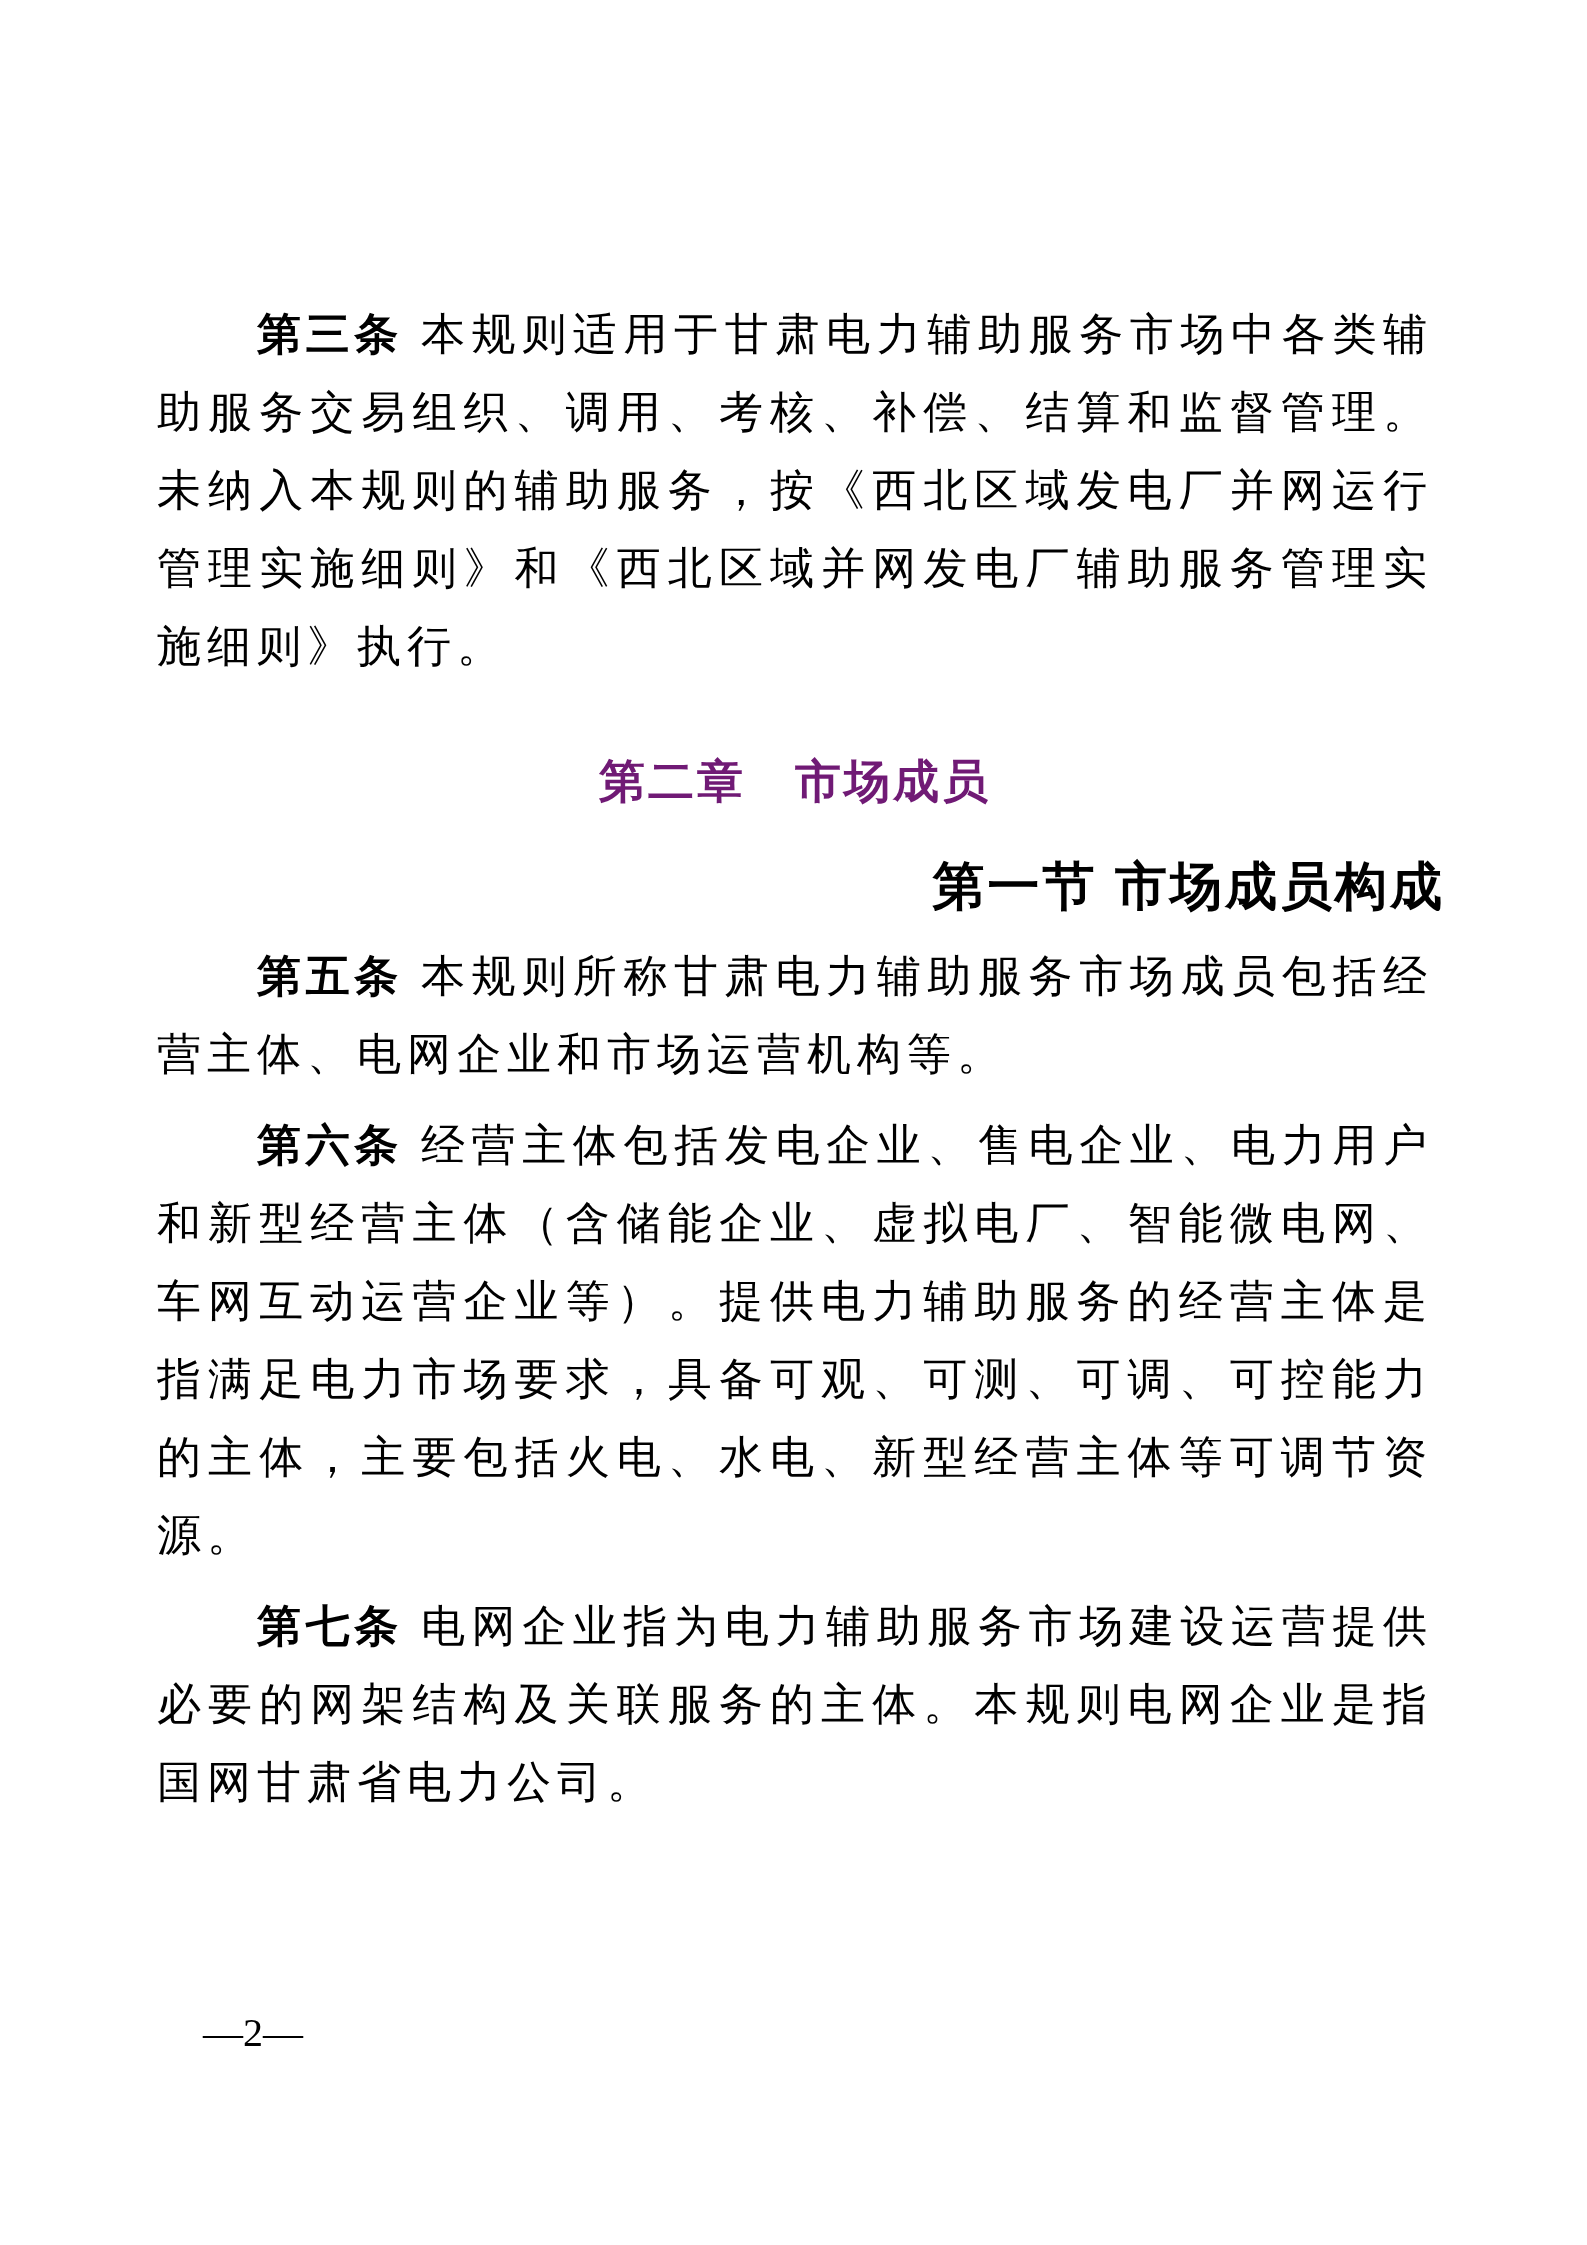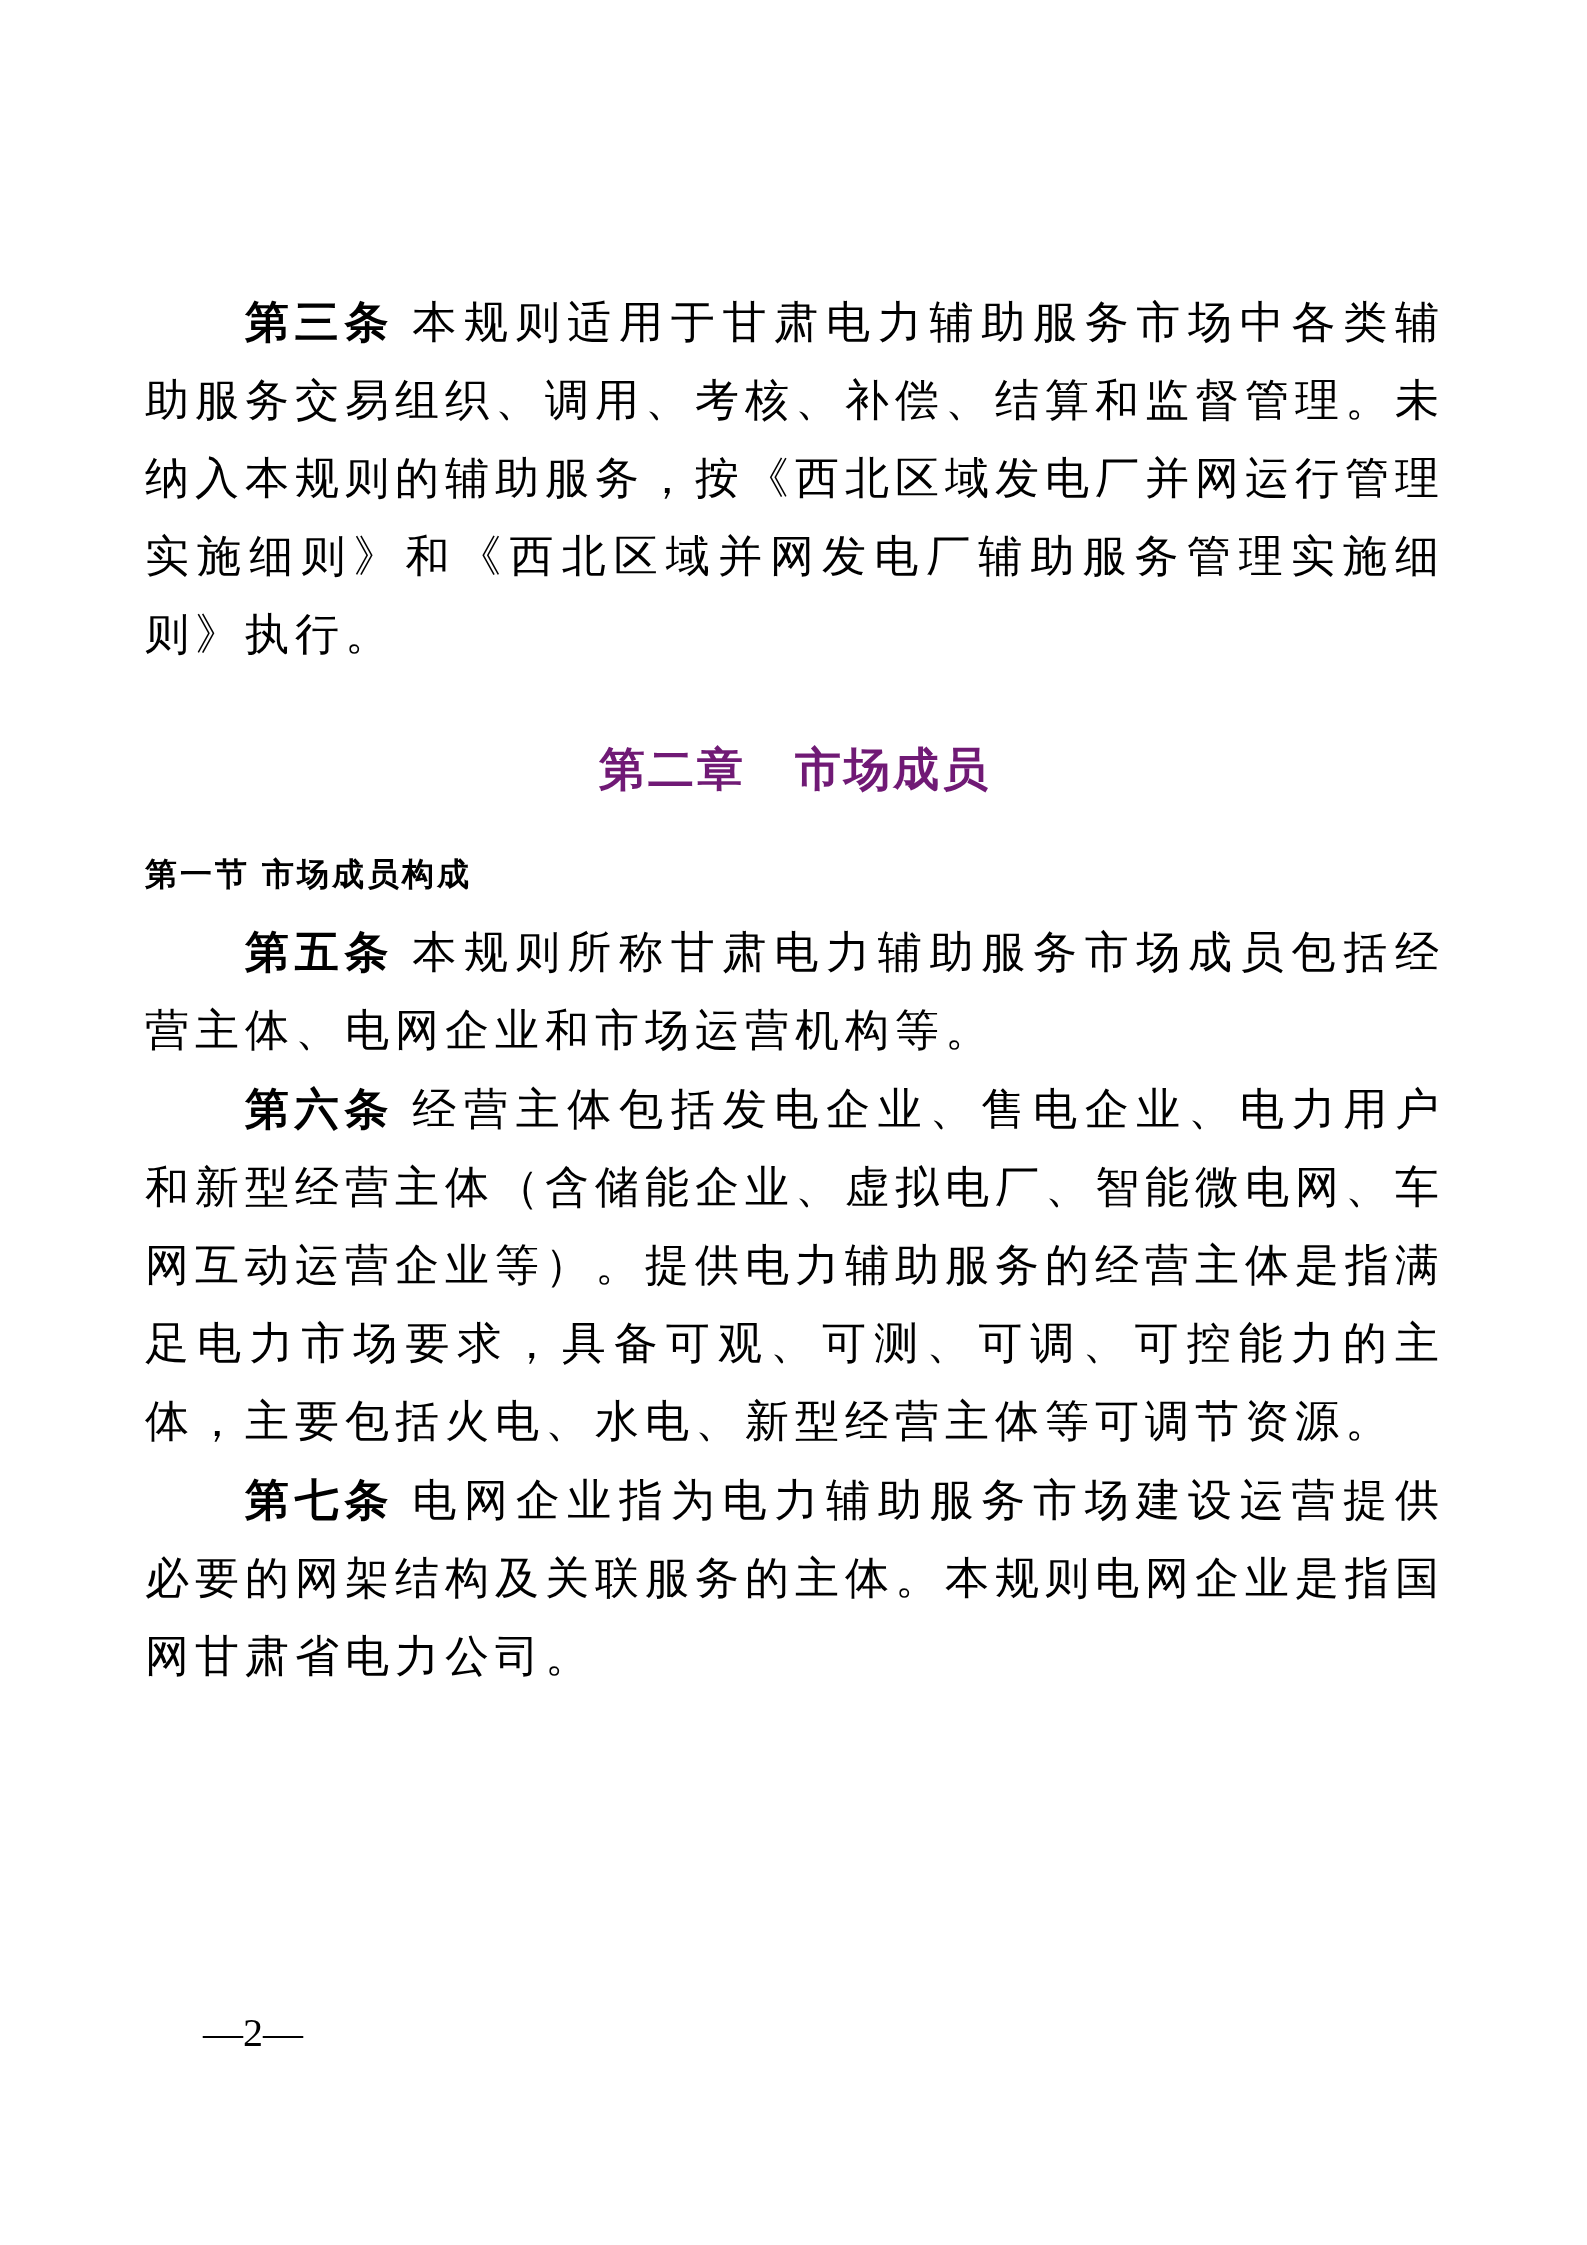--- a/index.html
+++ b/index.html
@@ -17,21 +17,21 @@
   }
   .doc-body {
     position: absolute;
     top: 0;
     left: 145px;
     width: 1300px;
     padding-top: 283px;
     box-sizing: content-box;
   }
   .body-para {
-    margin: 0;
+    margin: 12px;
     font-family: "Liberation Serif", "DejaVu Serif", serif;
     font-size: 44px;
     line-height: 78px;
     letter-spacing: 6px;
     text-align: justify;
     text-indent: 100px;
     color: #000000;
   }
   .lead {
     font-family: "Liberation Sans", "DejaVu Sans", sans-serif;
@@ -46,24 +46,24 @@
     font-size: 46px;
     line-height: 78px;
     letter-spacing: 3px;
     text-align: center;
     color: #701a75;
   }
   .section-heading {
     margin: 27px 0 0 0;
     font-family: "Liberation Sans", "DejaVu Sans", sans-serif;
     font-weight: 700;
-    font-size: 32px;
+    font-size: 52px;
     line-height: 78px;
     letter-spacing: 3px;
-    text-align: left;
+    text-align: right;
     color: #000000;
   }
   .page-number {
     position: absolute;
     left: 203px;
     top: 2008px;
     font-family: "Liberation Serif", "DejaVu Serif", serif;
     font-size: 40px;
     line-height: 50px;
     letter-spacing: 0;

